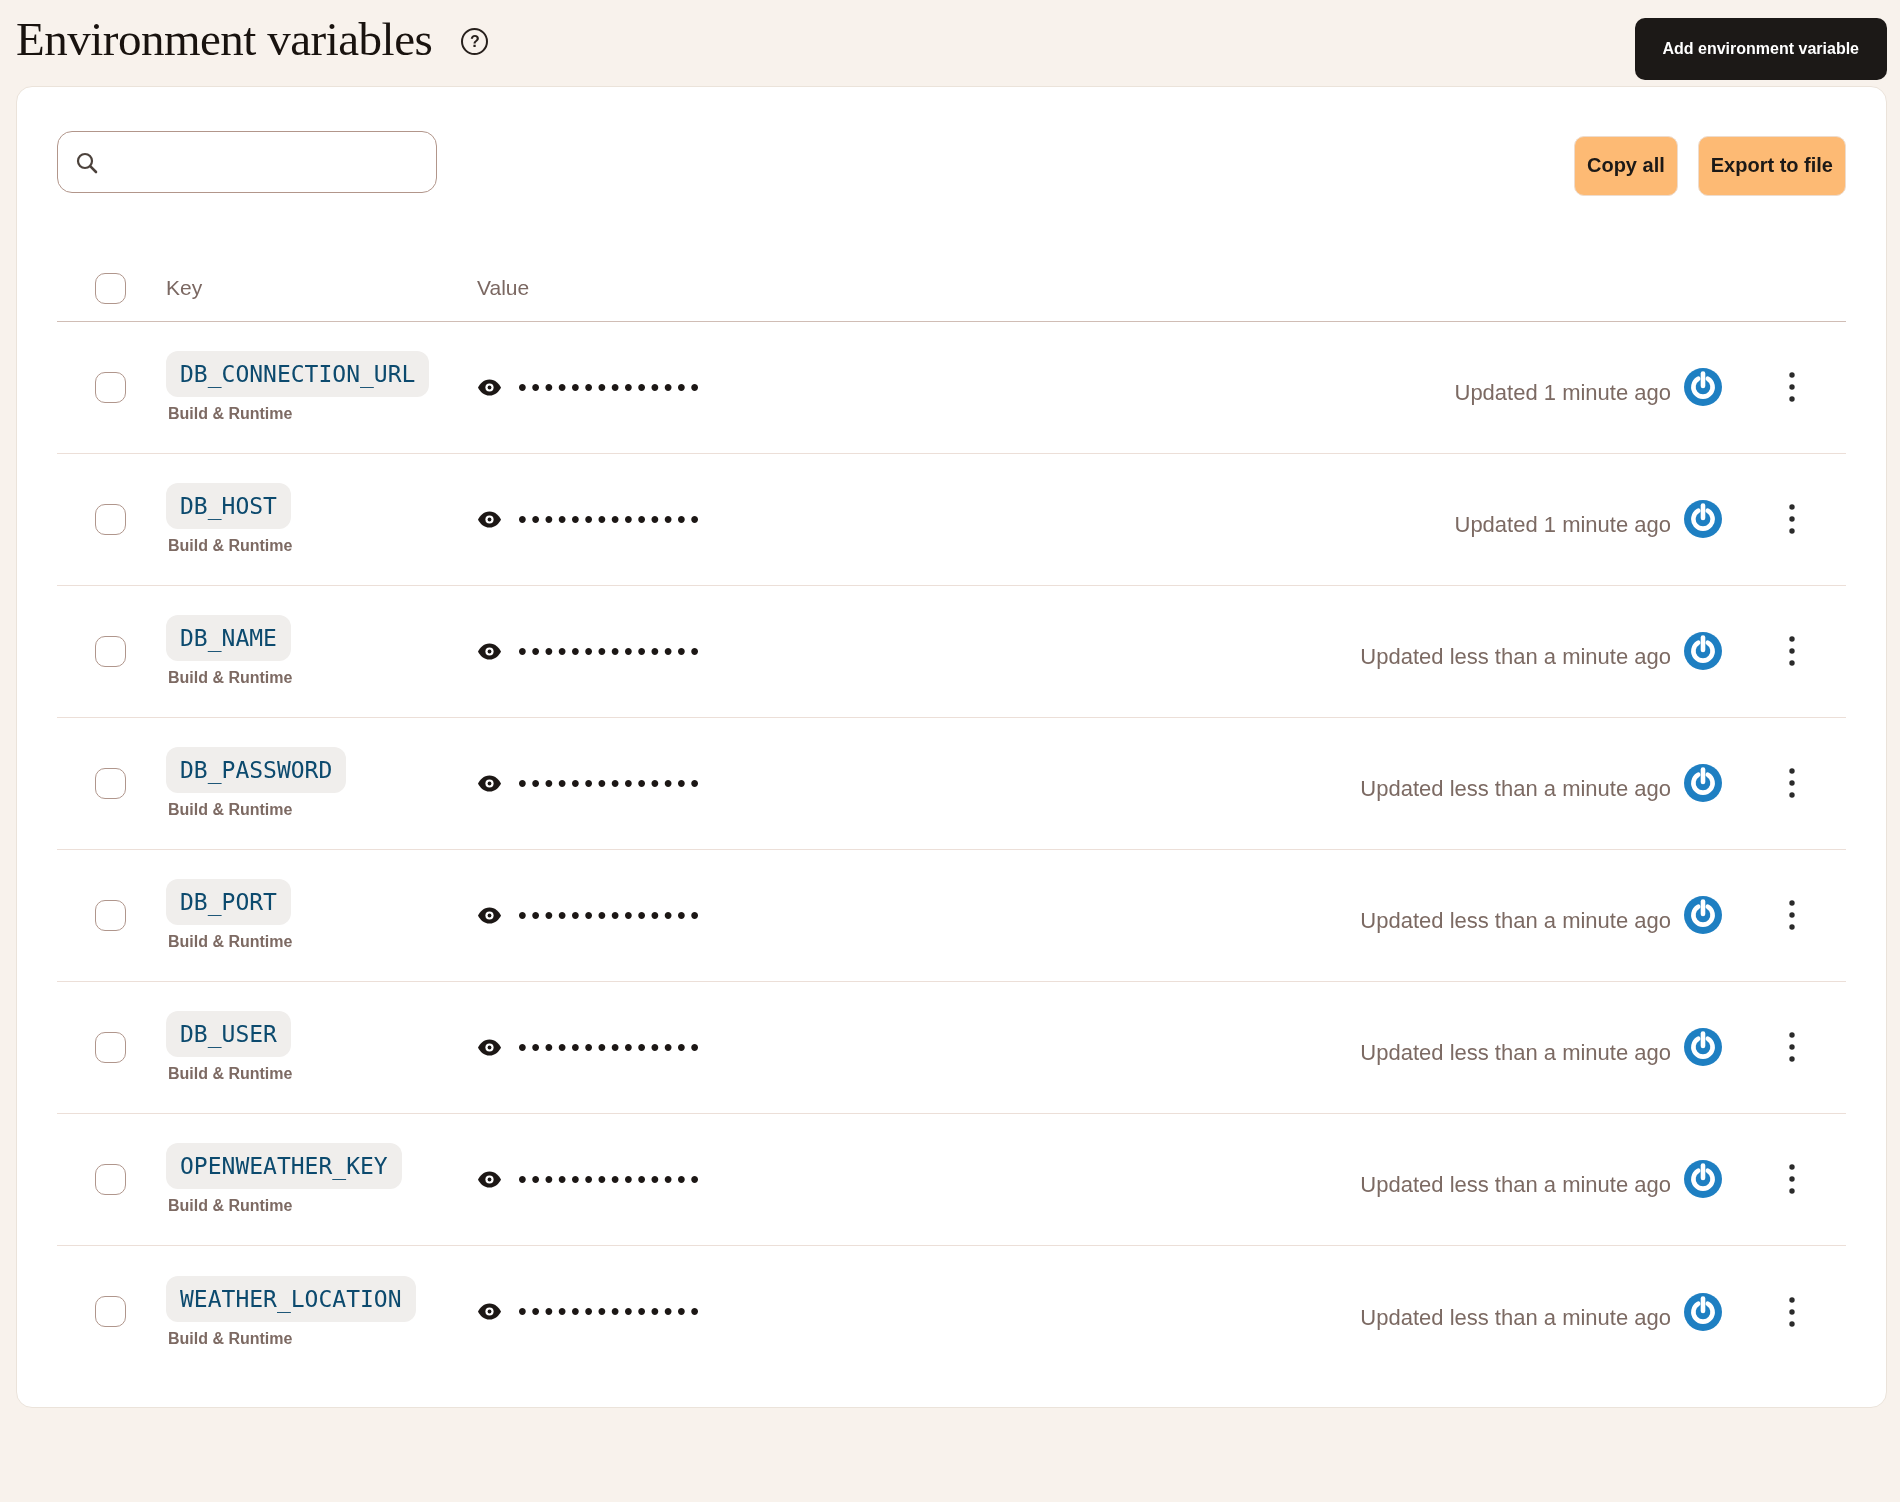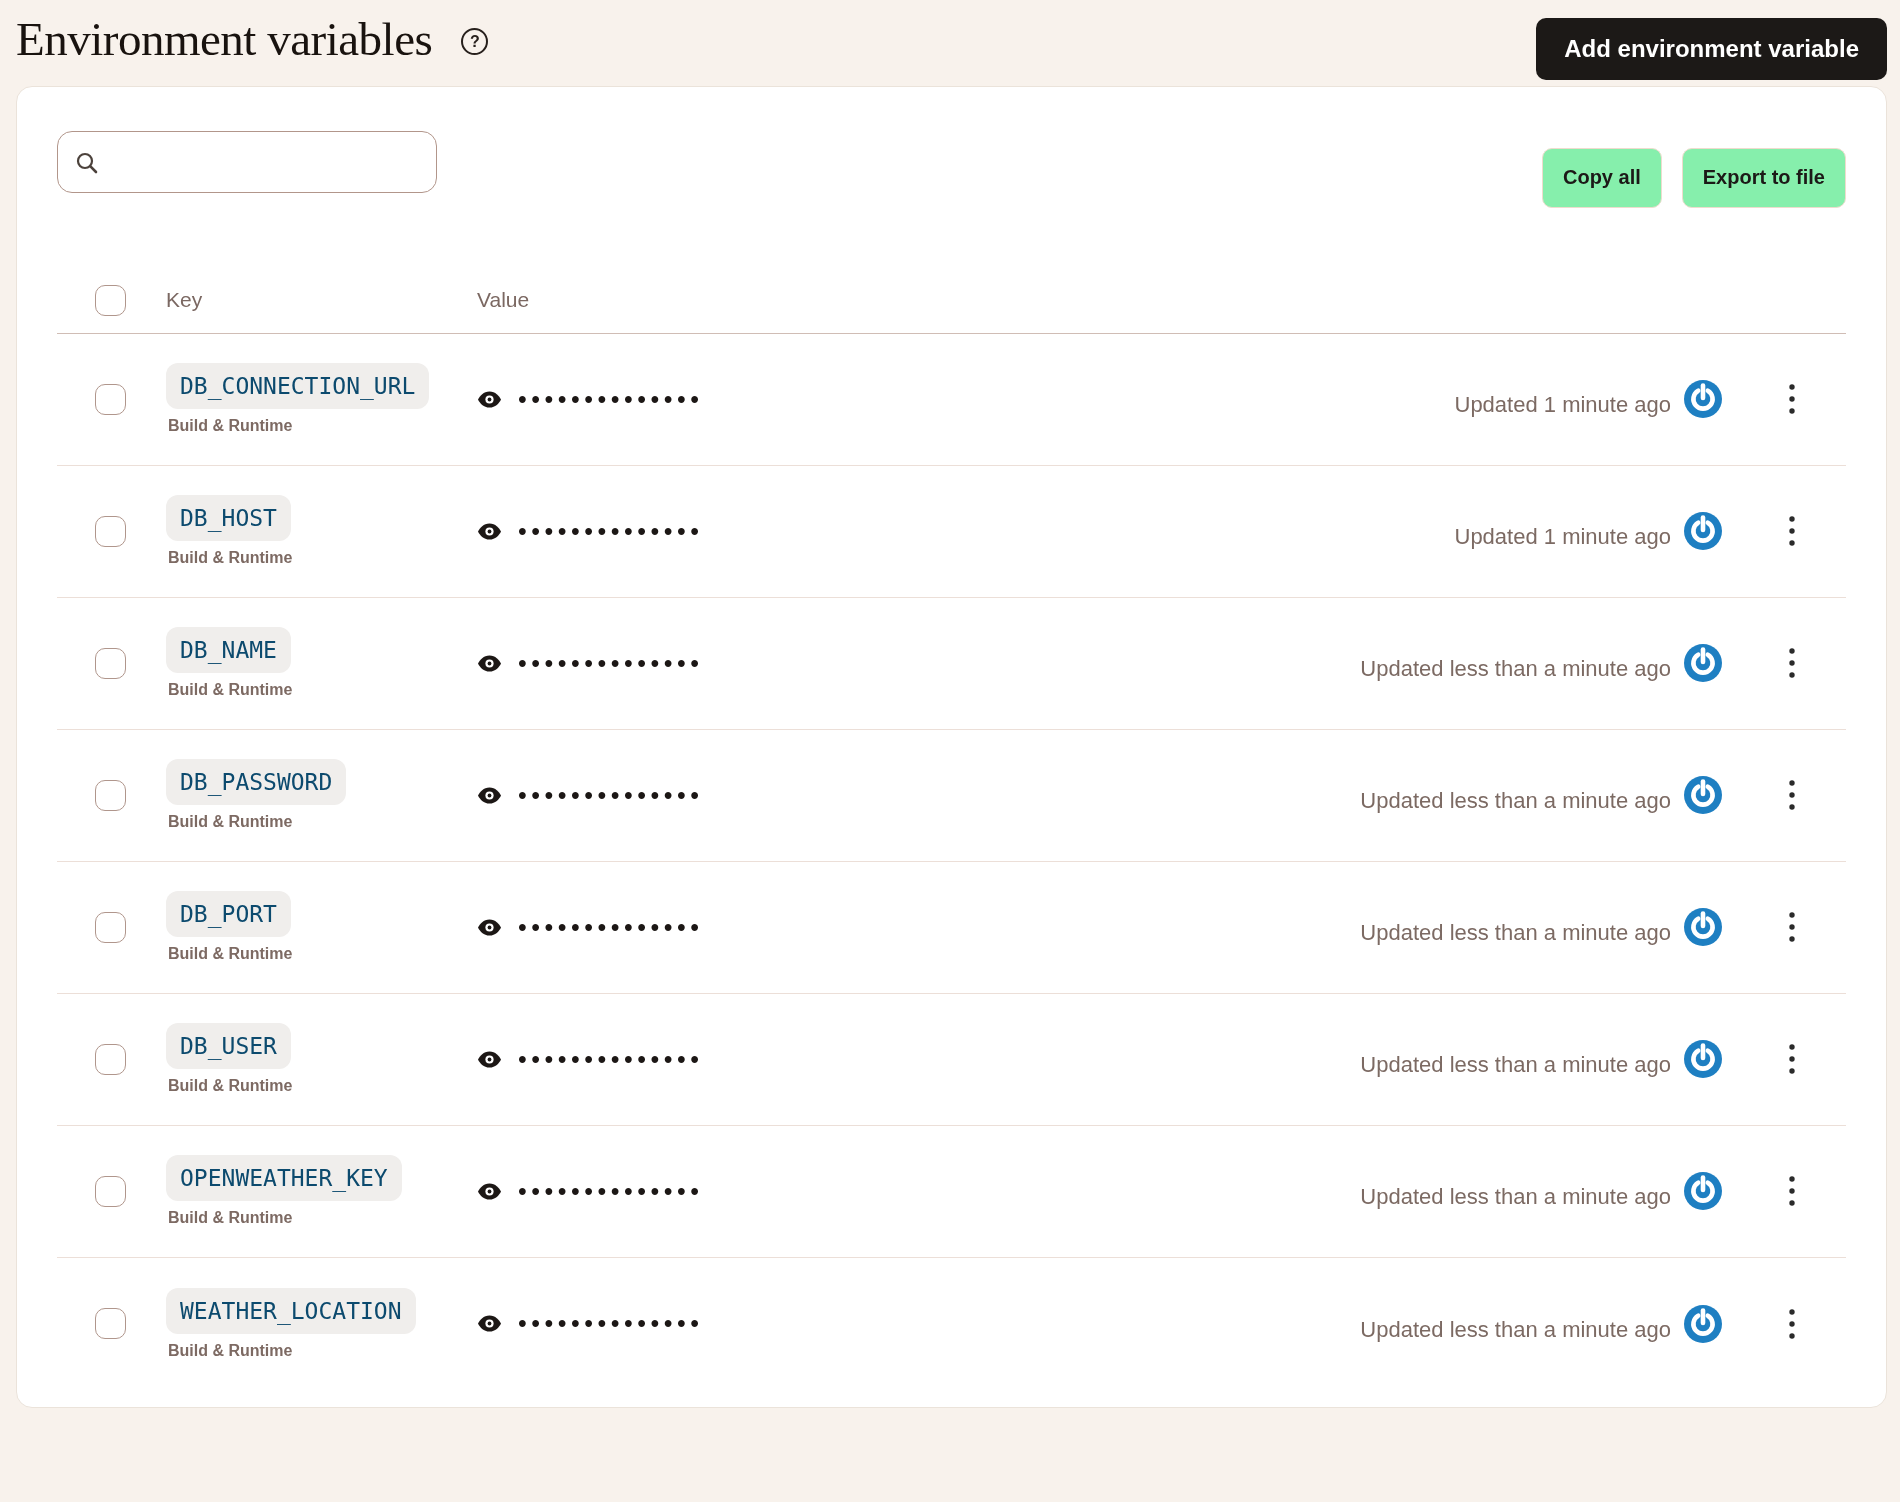--- a/index.html
+++ b/index.html
@@ -26,21 +26,21 @@
     font-size:16px; font-weight:700; color:#27201c; margin-top:4px;
     cursor:default;
   }
   .subtitle { margin-top:17px; font-size:20px; color:#77635c; }
   .add-btn {
     position:absolute; top:18px; right:13px;
     height:62px; padding:0 28px;
     background:#1c1917; color:#ffffff;
     border:none; border-radius:10px;
     font-family:"Liberation Sans", sans-serif;
-    font-size:24px; font-weight:700; cursor:pointer;
+    font-size:16px; font-weight:700; cursor:pointer;
   }
 
   
   .card {
     margin:20px 13px 0 16px;
     height:1322px;
     background:#ffffff;
     border:1px solid #ebe3da;
     border-radius:16px;
     padding:44px 40px 0 40px;
@@ -52,22 +52,22 @@
   .search-box input {
     width:100%; height:100%;
     border:1.5px solid #b2968b; border-radius:15px;
     padding:0 16px 0 48px; font-size:20px; color:#1c1715;
     background:#ffffff; outline:none;
     font-family:"Liberation Sans", sans-serif;
   }
   .search-icon { position:absolute; left:18px; top:20px; pointer-events:none; }
   .toolbar-actions { margin-left:auto; display:flex; gap:20px; }
   .ghost-btn {
-    height:60px; padding:0 20px; margin-top:17px;
-    background:#86efac; border:1.5px solid #eedccd; border-radius:10px;
+    height:60px; padding:0 12px; margin-top:5px;
+    background:#fdba74; border:1.5px solid #eedccd; border-radius:10px;
     font-family:"Liberation Sans", sans-serif;
     font-size:20px; font-weight:700; color:#1c1917; cursor:pointer;
   }
 
   
   .thead {
     display:flex; align-items:center;
     margin-top:60px; height:66px;
     border-bottom:1px solid #d0bdb5;
     color:#7b6862; font-size:21px;

